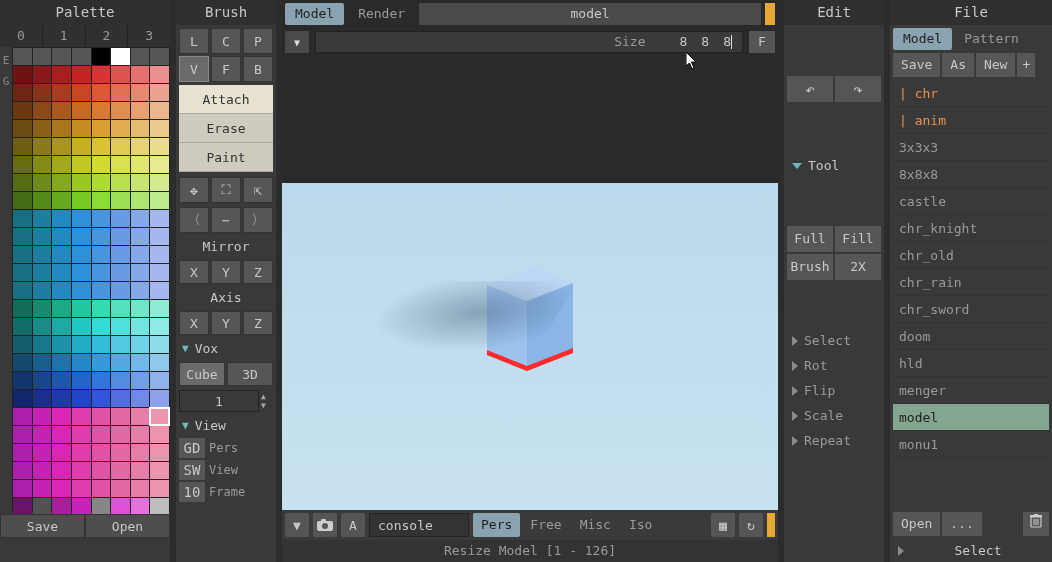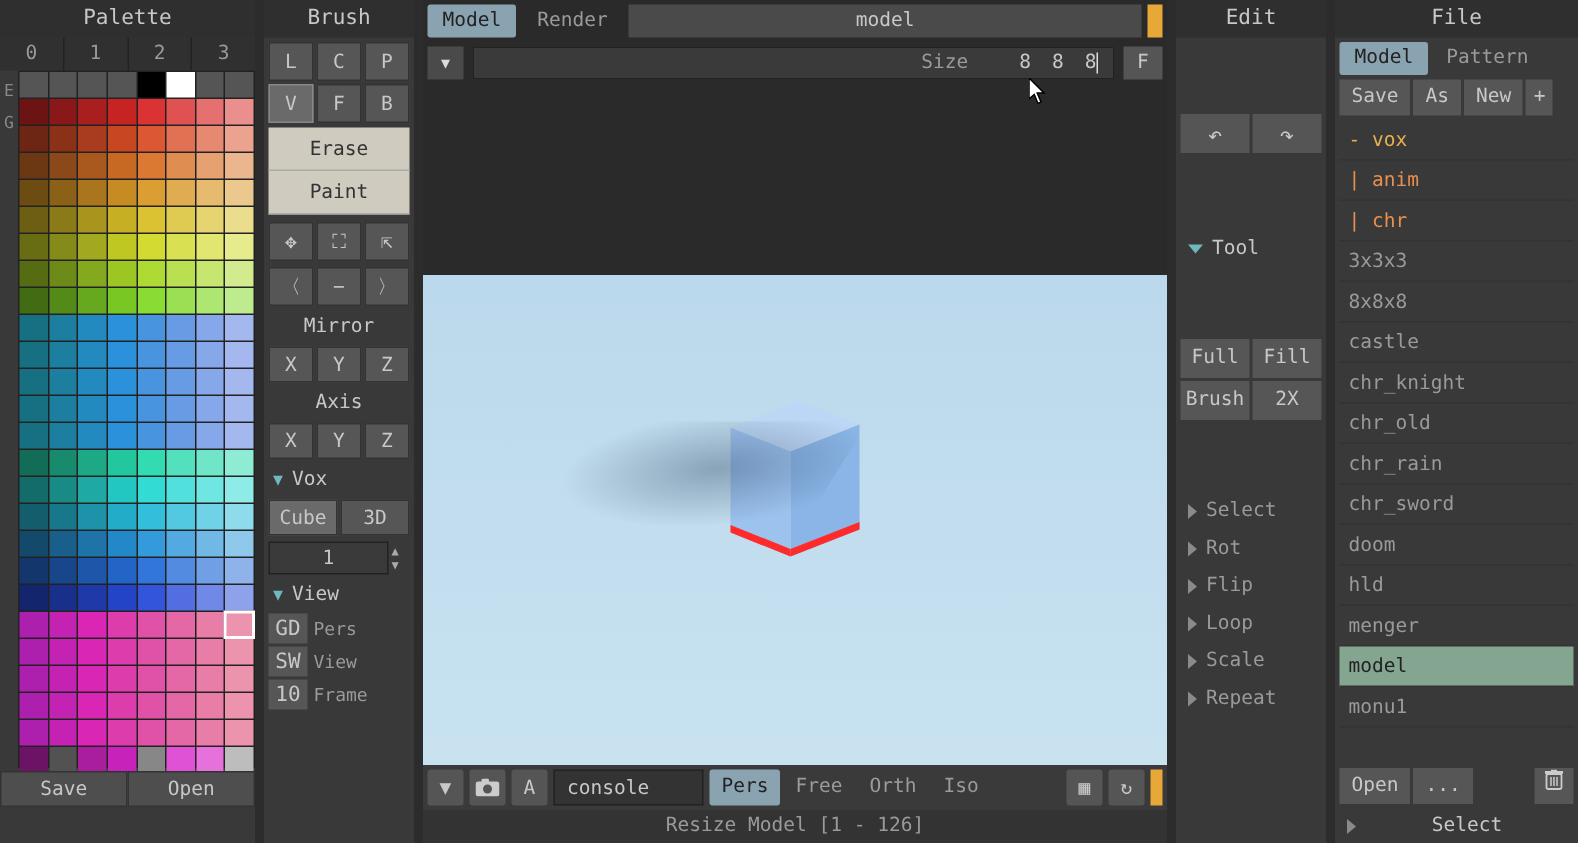--- a/index.html
+++ b/index.html
@@ -368,20 +368,21 @@
     <div class="panel-title">Brush</div>
     <div class="brush-grid" id="brush-grid">
         <div class="bbtn">L</div>
         <div class="bbtn">C</div>
         <div class="bbtn">P</div>
         <div class="bbtn active">V</div>
         <div class="bbtn">F</div>
         <div class="bbtn">B</div>
       </div>
     <div class="mode-list" id="mode-list">
+        <div class="mode-item active">Attach</div>
         <div class="mode-item">Erase</div>
         <div class="mode-item">Paint</div>
       </div>
     <div class="tool-row">
       <div class="tbtn">✥</div>
       <div class="tbtn">⛶</div>
       <div class="tbtn">⇱</div>
     </div>
     <div class="tool-row">
       <div class="tbtn">〈</div>
@@ -480,21 +481,21 @@
             <rect x="0" y="2" width="16" height="10" rx="2" fill="#ccc"></rect>
             <rect x="4" y="0" width="5" height="3" rx="1" fill="#ccc"></rect>
             <circle cx="8" cy="7" r="3" fill="#555"></circle>
           </svg>
       </div>
       <div class="cbtn small">A</div>
       <div class="console">console</div>
       <div class="proj-group">
         <div class="proj active">Pers</div>
         <div class="proj">Free</div>
-        <div class="proj">Orth</div>
+        <div class="proj">Misc</div>
         <div class="proj">Iso</div>
       </div>
       <div style="flex:1"></div>
       <div class="cbtn small">▦</div>
       <div class="cbtn small">↻</div>
       <div style="width:8px;height:24px;background:var(--accent);"></div>
     </div>
     <div class="status">Resize Model [1 - 126]</div>
   </div>
 
@@ -524,24 +525,20 @@
         <div class="edit-sect">
           <span class="tri2"></span>
           <span class="lab">Rot</span>
         </div>
         <div class="edit-sect">
           <span class="tri2"></span>
           <span class="lab">Flip</span>
         </div>
         <div class="edit-sect">
           <span class="tri2"></span>
-          <span class="lab">Loop</span>
-        </div>
-        <div class="edit-sect">
-          <span class="tri2"></span>
           <span class="lab">Scale</span>
         </div>
         <div class="edit-sect">
           <span class="tri2"></span>
           <span class="lab">Repeat</span>
         </div>
         <div style="flex: 1 1 0%; height: 170px;"></div>
         <div class="edit-sect">
           <span class="tri2"></span>
           <span class="lab">Misc</span>
@@ -561,23 +558,22 @@
       <div class="tab active">Model</div>
       <div class="tab" style="background:transparent;color:var(--text-dim);">Pattern</div>
     </div>
     <div class="file-acts">
       <div>Save</div>
       <div>As</div>
       <div>New</div>
       <div class="plus">+</div>
     </div>
     <div class="file-list" id="file-list">
-        <div class="file-item y">- vox</div>
+        <div class="file-item o">  | chr</div>
         <div class="file-item o">  | anim</div>
-        <div class="file-item o">  | chr</div>
         <div class="file-item ">3x3x3</div>
         <div class="file-item ">8x8x8</div>
         <div class="file-item ">castle</div>
         <div class="file-item ">chr_knight</div>
         <div class="file-item ">chr_old</div>
         <div class="file-item ">chr_rain</div>
         <div class="file-item ">chr_sword</div>
         <div class="file-item ">doom</div>
         <div class="file-item ">hld</div>
         <div class="file-item ">menger</div>

